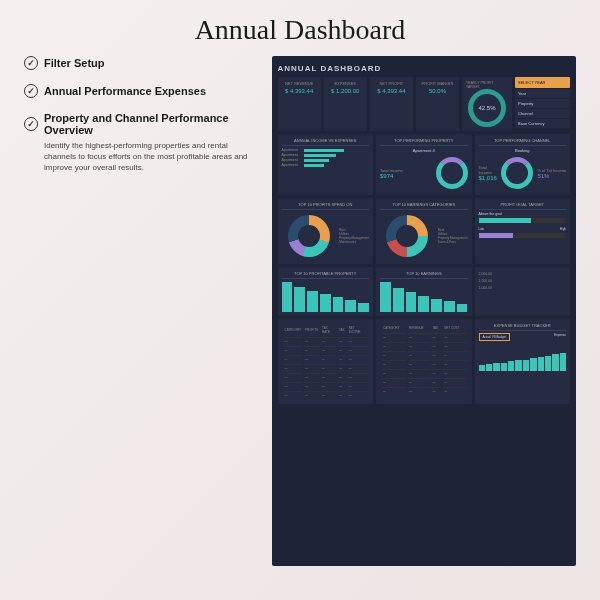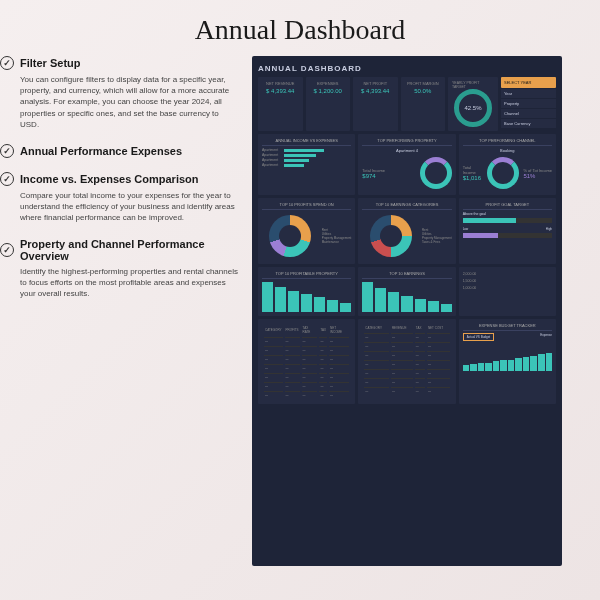--- a/index.html
+++ b/index.html
@@ -1,18 +1,18 @@
 <!DOCTYPE html>
 <html><head>
 <meta charset="utf-8">
 <style>
 *{margin:0;padding:0;box-sizing:border-box}
 body{width:600px;height:600px;background:linear-gradient(135deg,#f5efef 0%,#ede4e4 100%);font-family:Georgia,serif;overflow:hidden}
 .page-title{text-align:center;font-size:28px;font-weight:400;color:#1a1a1a;padding:14px 0 10px;font-family:Georgia,serif}
-.content{display:flex;gap:12px;padding:0 0}
+.content{display:flex;gap:12px;padding:0 24px}
 .left{width:240px;font-family:Arial,sans-serif}
 .feat{margin-bottom:14px}
 .feat-h{display:flex;align-items:center;gap:6px;margin-bottom:4px}
 .chk{width:14px;height:14px;border:1.5px solid #333;border-radius:50%;display:flex;align-items:center;justify-content:center;flex-shrink:0}
 .chk::after{content:"✓";font-size:9px;color:#333;font-weight:bold}
 .feat-t{font-size:11px;font-weight:600;color:#1a1a1a}
 .feat-d{font-size:8px;line-height:1.4;color:#444;padding-left:20px}
 .dash{width:310px;height:510px;background:#1e2438;border-radius:2px;padding:6px;font-family:Arial,sans-serif;color:#c8cde0;font-size:5px;overflow:hidden}
 .dh{font-size:8px;font-weight:bold;letter-spacing:1px;padding:2px 0 4px}
 .row1{display:flex;gap:3px;margin-bottom:3px}
@@ -54,41 +54,33 @@
 <body>
 
 <h1 class="page-title">Annual Dashboard</h1>
 <div class="content">
 <div class="left">
   <div class="feat">
         <div class="feat-h">
           <span class="chk"></span>
           <span class="feat-t">Filter Setup</span>
         </div>
-        <div class="feat-d">You can configure filters to display data for a specific year, property, and currency, which will allow for a more accurate analysis. For example, you can choose the year 2024, all properties or specific ones, and set the base currency to USD.</div>
       </div>
   <div class="feat">
         <div class="feat-h">
           <span class="chk"></span>
           <span class="feat-t">Annual Performance Expenses</span>
         </div>
       </div>
   <div class="feat">
         <div class="feat-h">
           <span class="chk"></span>
-          <span class="feat-t">Income vs. Expenses Comparison</span>
-        </div>
-        <div class="feat-d">Compare your total income to your expenses for the year to understand the efficiency of your business and identify areas where financial performance can be improved.</div>
-      </div>
-  <div class="feat">
-        <div class="feat-h">
-          <span class="chk"></span>
           <span class="feat-t">Property and Channel Performance Overview</span>
         </div>
-        <div class="feat-d">Identify the highest-performing properties and rental channels to focus efforts on the most profitable areas and expenses your overall results.</div>
+        <div class="feat-d">Identify the highest-performing properties and rental channels to focus efforts on the most profitable areas and improve your overall results.</div>
       </div>
 </div>
 
 <div class="dash">
 <div class="dh">ANNUAL DASHBOARD</div>
 
 <div class="row1">
   <div class="kpi">
           <div class="kpi-l">NET REVENUE</div>
           <div class="kpi-v">$ 4,393.44</div>

